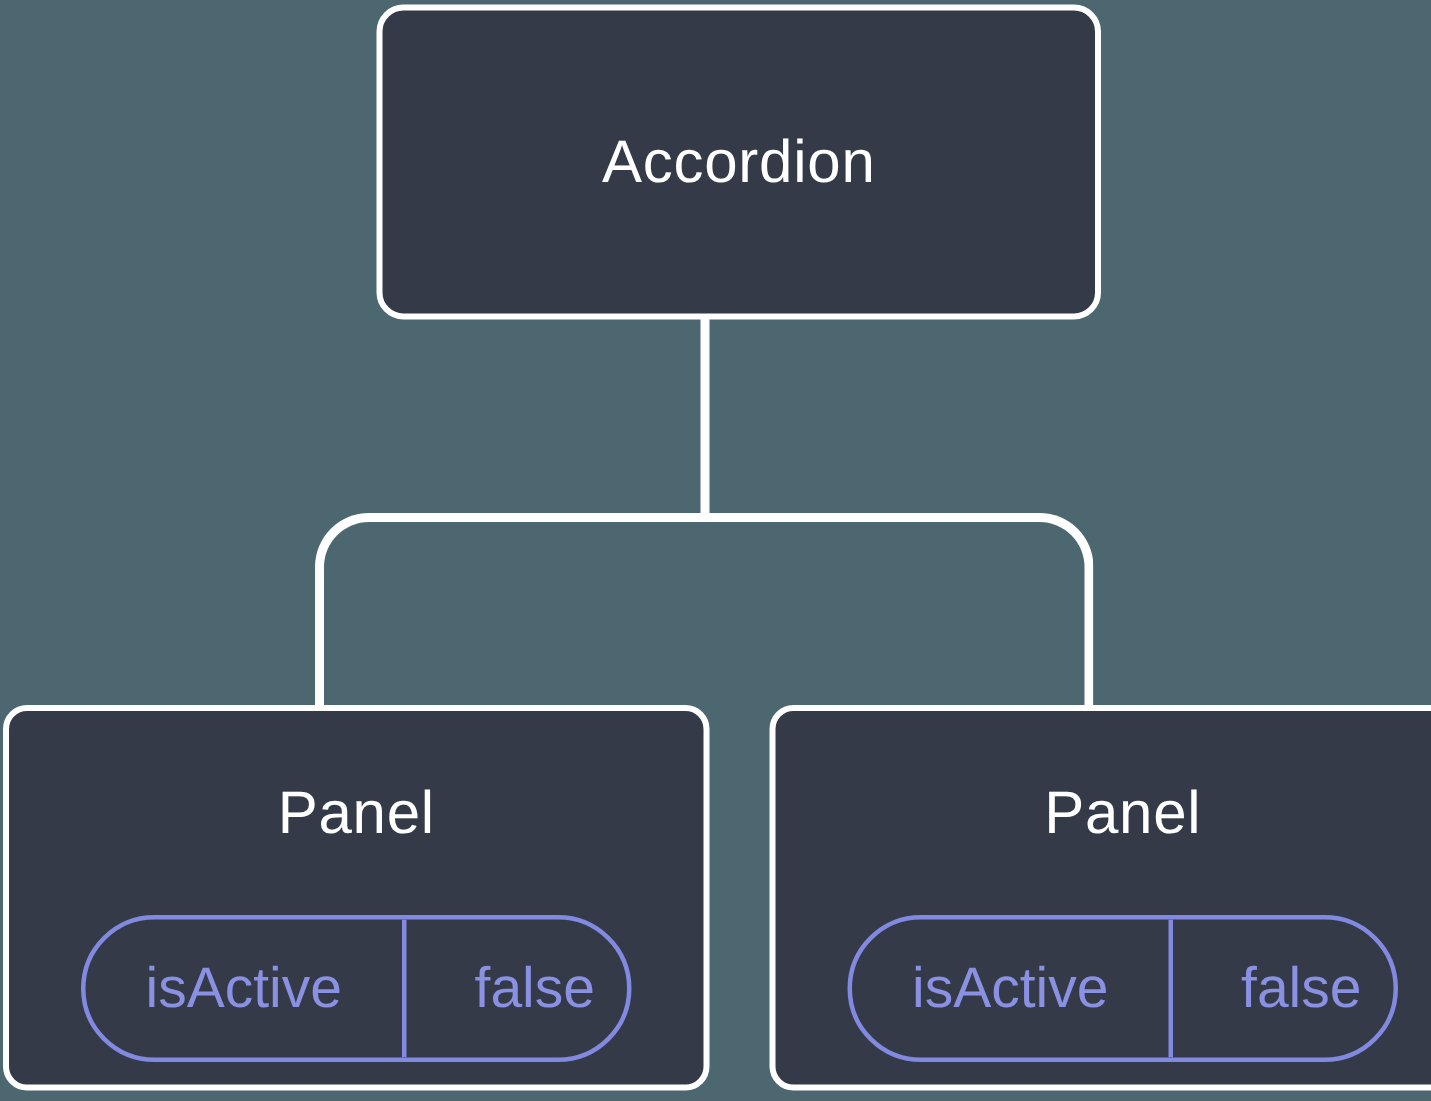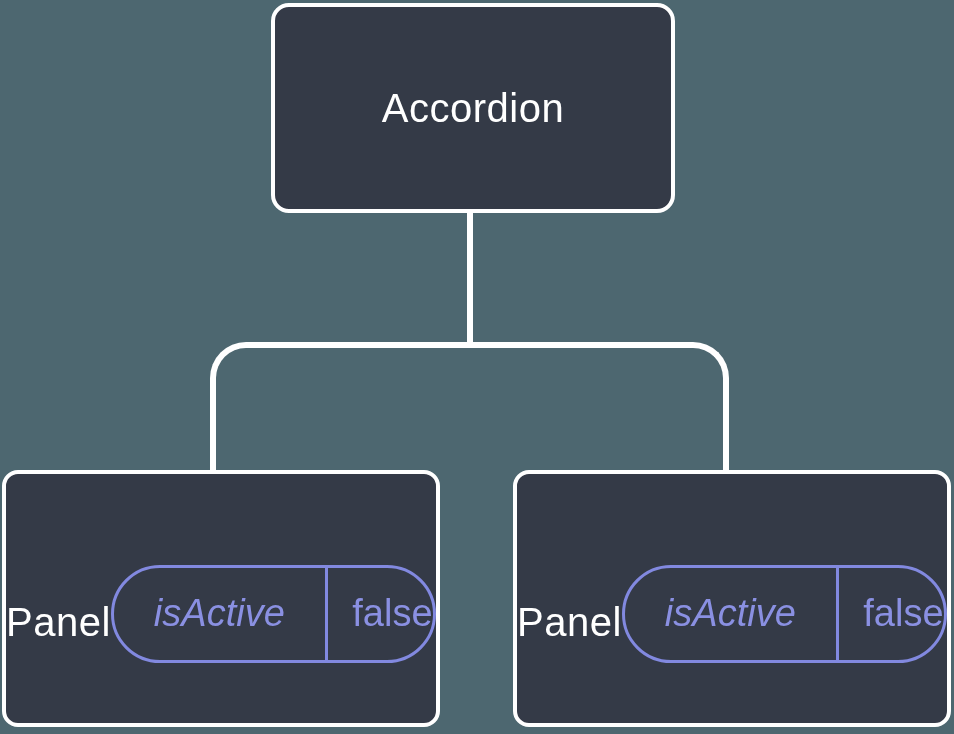--- a/index.html
+++ b/index.html
@@ -24,22 +24,22 @@
   .node {
     position: absolute;
     background: var(--node-fill);
     border: 4px solid var(--node-border);
     color: var(--node-text);
     display: flex;
     align-items: center;
     justify-content: center;
   }
   .node-root {
-    left: 271px; top: 3px;
-    width: 404px; height: 210px;
+    left: 251px; top: 3px;
+    width: 483px; height: 210px;
     border-radius: 18px;
     justify-content: center;
   }
   .node-label {
     font-size: 40px;
     font-weight: 500;
     letter-spacing: 0.5px;
     color: var(--node-text);
   }
   .connector-stem {
@@ -52,24 +52,25 @@
   .connector-branch {
     position: absolute;
     left: 210px; top: 342px;
     width: 519px; height: 130px;
     border: 6px solid var(--connector);
     border-bottom: none;
     border-radius: 36px 36px 0 0;
   }
   .node-panel {
     top: 470px;
-    width: 438px; height: 257px;
+    width: 471px; height: 257px;
     border-radius: 16px;
-    flex-direction: row;
+    flex-direction: column;
     justify-content: flex-start;
+    gap: 16px;
   }
   .node-panel-left  { left: 2px; }
   .node-panel-right { left: 513px; }
   .panel-label {
     margin-top: 46px;
     font-size: 40px;
     font-weight: 500;
     line-height: 44px;
     letter-spacing: 0.5px;
     color: var(--node-text);
@@ -83,21 +84,21 @@
     align-items: stretch;
     color: var(--state-text);
     font-size: 38px;
     overflow: hidden;
   }
   .state-cell {
     display: flex;
     align-items: center;
     justify-content: center;
   }
-  .state-cell-name { flex: 0 0 211px; font-style: italic; }
+  .state-cell-name { flex: 0 0 211px; }
   .state-cell-value {
     flex: 1 1 auto;
     border-left: 3px solid var(--state-accent);
     padding-left: 24px;
   }
 </style>
 </head>
 <body>
 
 <div class="stage">

